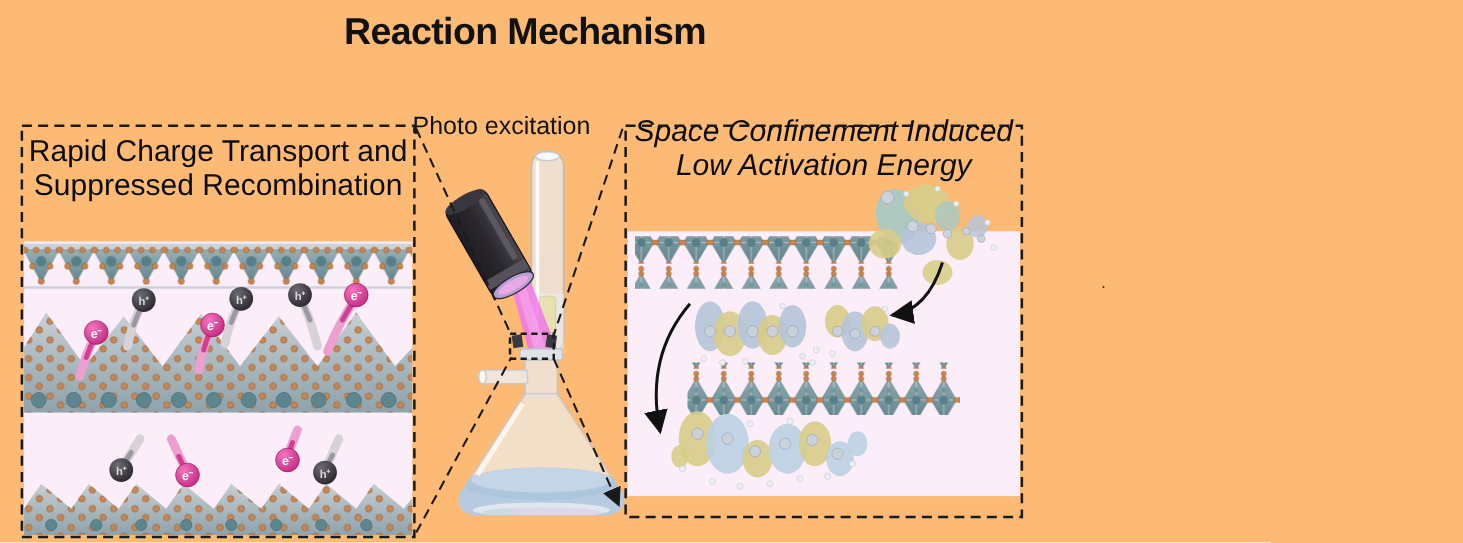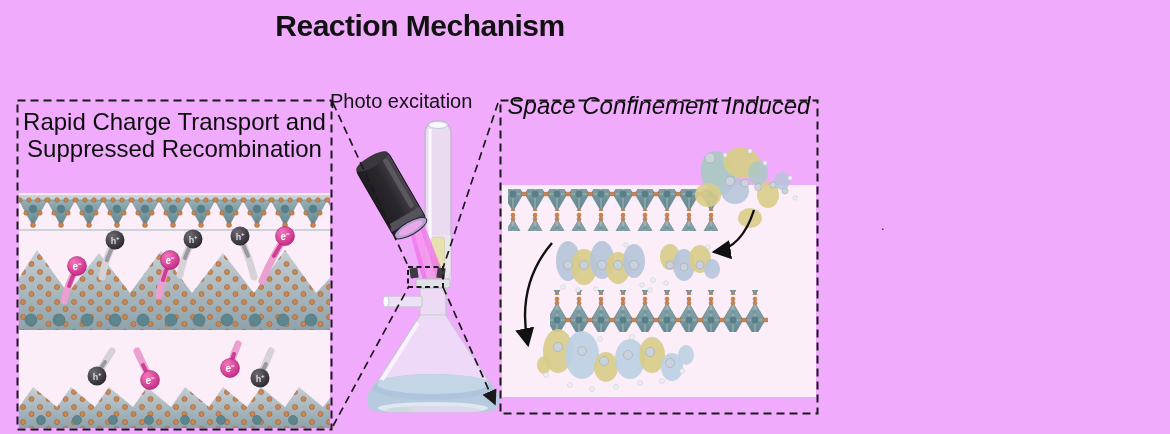--- a/index.html
+++ b/index.html
@@ -1,16 +1,16 @@
 <!DOCTYPE html>
 <html><head>
 <meta charset="utf-8">
 <style>
   html,body{margin:0;padding:0;background:#fff;}
-  #canvas{position:relative;width:1170px;height:434px;background:#f0abfc;overflow:hidden;
+  #canvas{position:relative;width:1170px;height:434px;background:#fdba74;overflow:hidden;
           font-family:"Liberation Sans",sans-serif;color:#111;}
   .abs{position:absolute;}
   #main-title{left:0;top:9px;width:840px;text-align:center;font-size:30px;font-weight:700;letter-spacing:-0.5px;}
   .panel{background:transparent;}
   #left-panel{left:17px;top:100px;width:315px;height:330px;}
   #right-panel{left:500px;top:84px;width:318px;height:314px;font-style:italic;}
   .panel-caption{position:absolute;left:0;top:8px;width:100%;text-align:center;
                  font-size:24px;line-height:27px;color:#0c0c0c;}
   #photo-caption{left:330px;top:90px;width:175px;text-align:left;font-size:20px;}
   #stray-mark{left:881px;top:218px;font-size:13px;color:#222;}
@@ -173,20 +173,21 @@
       <g>
         <circle cx="241" cy="185" r="9.5" fill="url(#hGrad)"></circle>
         <text class="carrier" x="241" y="189" font-size="9" fill="#d9d7dd">h⁺</text>
       </g>
     </svg>
   </div>
 
   <div id="right-panel" class="abs panel">
     <div class="panel-caption">
       <div>Space Confinement Induced</div>
+      <div>Low Activation Energy</div>
     </div>
 
     <svg class="abs" style="left:2px;top:1px;" width="314" height="312" viewBox="0 0 314 312">
       <defs>
         <pattern id="chainPat" width="22" height="42" patternUnits="userSpaceOnUse">
           <circle cx="11" cy="4" r="2" fill="#c9854f" stroke="#96572a" stroke-width="0.4"></circle>
           <line x1="11" y1="6" x2="11" y2="9" stroke="#b8885f" stroke-width="1"></line>
           <polygon points="11,8 21,25 11,42 1,25" fill="url(#tealGradV2)" stroke="#60858c" stroke-width="0.7"></polygon>
           <line x1="11" y1="8" x2="11" y2="42" stroke="#cfd8da" stroke-width="0.7" opacity="0.8"></line>
           <line x1="1" y1="25" x2="21" y2="25" stroke="#cfd8da" stroke-width="0.7" opacity="0.8"></line>

